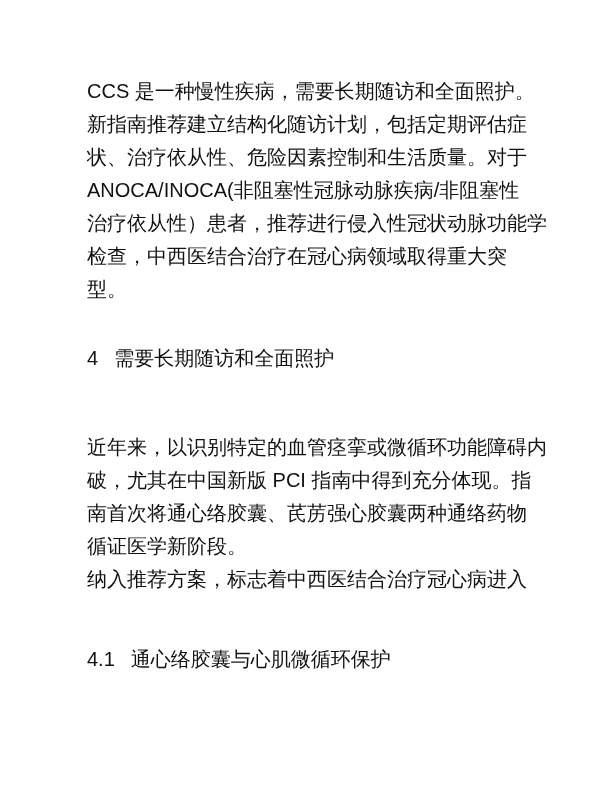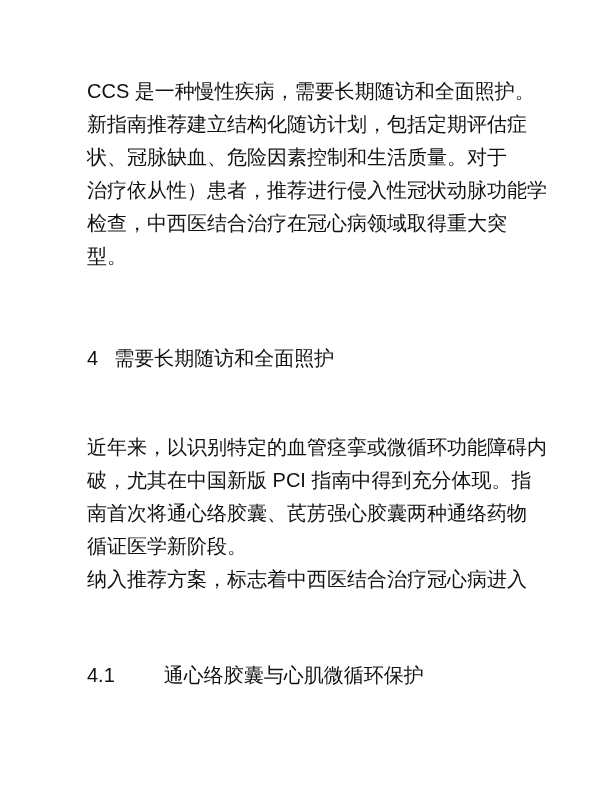--- a/index.html
+++ b/index.html
@@ -34,31 +34,32 @@
     line-height: 33px;
     white-space: nowrap;
   }
   .heading .h-num {
     margin-right: 16px;
   }
   
   .pos-p1  { top: 75px; }
   .pos-h4  { top: 342px; }
   .pos-p2  { top: 431px; }
-  .pos-h41 { top: 659px; gap: 33px; }
+  .pos-h41 { top: 643px; }
 </style>
 </head>
 <body>
 
 <div class="page">
 
   <div class="block para pos-p1">
     <div class="line">CCS 是一种慢性疾病，需要长期随访和全面照护。</div>
     <div class="line">新指南推荐建立结构化随访计划，包括定期评估症</div>
-    <div class="line">状、冠脉缺血、危险因素控制和生活质量。对于</div>
+    <div class="line">状、治疗依从性、危险因素控制和生活质量。对于</div>
+    <div class="line">ANOCA/INOCA(非阻塞性冠脉动脉疾病/非阻塞性</div>
     <div class="line">治疗依从性）患者，推荐进行侵入性冠状动脉功能学</div>
     <div class="line">检查，中西医结合治疗在冠心病领域取得重大突</div>
     <div class="line">型。</div>
   </div>
 
   <div class="block heading pos-h4">
     <span class="h-num">4</span>
     <span class="h-text">需要长期随访和全面照护</span>
   </div>
 

